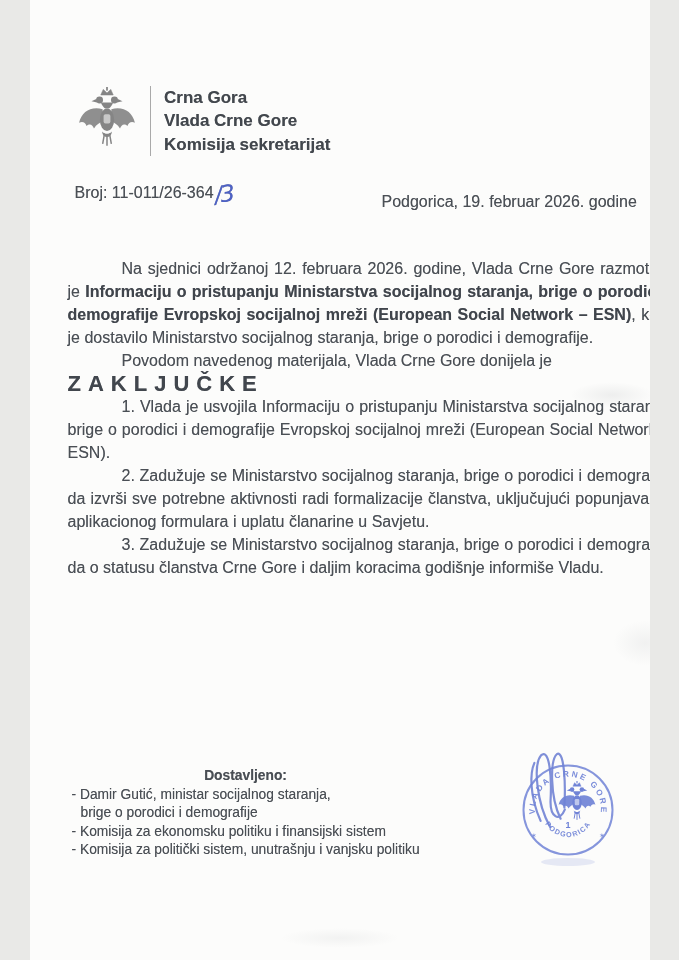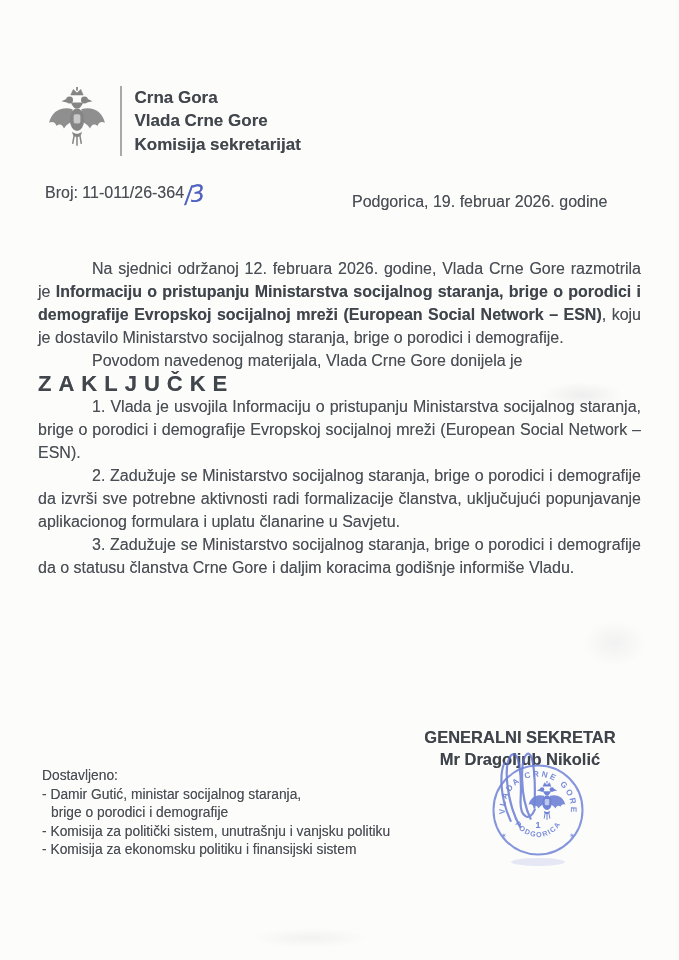--- a/index.html
+++ b/index.html
@@ -1,17 +1,17 @@
 <!DOCTYPE html>
 <html><head>
 <meta charset="utf-8">
 <style>
   html,body{margin:0;padding:0;background:#e9e9e7;}
   .page{
-    position:relative;width:679px;height:960px;margin:0 auto;
+    position:relative;width:620px;height:960px;margin:0 auto;
     background:#fcfcfb;overflow:hidden;
     font-family:"Liberation Sans", sans-serif;
     color:#4a4f55;
   }
   .soft{ text-shadow:0 0 0.6px rgba(74,79,85,0.55); }
 
   
   .letterhead{position:absolute;left:46px;top:82px;display:flex;align-items:center;}
   .coa{width:62px;height:78px;color:#858585;flex:0 0 auto;}
   .lh-divider{width:1.5px;height:70px;background:#a9a9a9;margin:0 13px 0 12px;}
@@ -35,21 +35,21 @@
     text-align:center;font-weight:bold;font-size:22px;color:#41464d;
     letter-spacing:7px;margin:16px 0 17px 0;text-indent:0 !important;
   }
 
   
   .signature{position:absolute;left:396px;top:727px;width:248px;text-align:center;
     font-weight:bold;font-size:16.5px;line-height:21.5px;color:#3f444b;}
 
   
   .distribution{position:absolute;left:42px;top:767px;font-size:13.8px;line-height:18.5px;color:#494e54;}
-  .distribution .dist-label{font-weight:normal;}
+  .distribution .dist-label{font-weight:bold;text-align:center;}
   .dist-line-indent{padding-left:9px;}
 
   
   .stamp-wrap{position:absolute;left:468px;top:748px;width:160px;height:150px;}
   .stamp-wrap svg{filter:blur(0.3px);}
   .stamp-blue{color:#7083d6;}
 
   
   .smudge{position:absolute;border-radius:50%;pointer-events:none;}
   .sm1{left:540px;top:382px;width:84px;height:26px;
@@ -103,31 +103,27 @@
 
   <div class="doc-body soft">
     <p><span>Na sjednici održanoj 12. februara 2026. godine, Vlada Crne Gore razmotrila je </span><b>Informaciju o pristupanju Ministarstva socijalnog staranja, brige o porodici i demografije Evropskoj socijalnoj mreži (European Social Network – ESN)</b><span>, koju je dostavilo Ministarstvo socijalnog staranja, brige o porodici i demografije.</span></p>
     <p>Povodom navedenog materijala, Vlada Crne Gore donijela je</p>
     <p class="heading">ZAKLJUČKE</p>
     <p>1. Vlada je usvojila Informaciju o pristupanju Ministarstva socijalnog staranja, brige o porodici i demografije Evropskoj socijalnoj mreži (European Social Network – ESN).</p>
     <p>2. Zadužuje se Ministarstvo socijalnog staranja, brige o porodici i demografije da izvrši sve potrebne aktivnosti radi formalizacije članstva, uključujući popunjavanje aplikacionog formulara i uplatu članarine u Savjetu.</p>
     <p>3. Zadužuje se Ministarstvo socijalnog staranja, brige o porodici i demografije da o statusu članstva Crne Gore i daljim koracima godišnje informiše Vladu.</p>
   </div>
 
-  <div class="signature soft">
-    <div>GENERALNI SEKRETAR</div>
-    <div>Mr Dragoljub Nikolić</div>
-  </div>
 
   <div class="distribution soft">
     <div class="dist-label">Dostavljeno:</div>
     <div>- Damir Gutić, ministar socijalnog staranja,</div>
     <div class="dist-line-indent">brige o porodici i demografije</div>
+    <div>- Komisija za ekonomsku politiku i finansijski sistem</div>
     <div>- Komisija za politički sistem, unutrašnju i vanjsku politiku</div>
-    <div>- Komisija za ekonomsku politiku i finansijski sistem</div>
   </div>
 
   <div class="stamp-wrap">
     <svg width="160" height="150" viewBox="0 0 160 150">
       <defs>
         <path id="arcTop" d="M42,79 A33,33 0 1 1 98,79" fill="none"></path>
         <path id="arcBottom" d="M46,73 A26,26 0 0 0 94,73" fill="none"></path>
       </defs>
 
       <ellipse cx="70" cy="114" rx="27" ry="4" fill="#7083d6" opacity="0.16"></ellipse>

